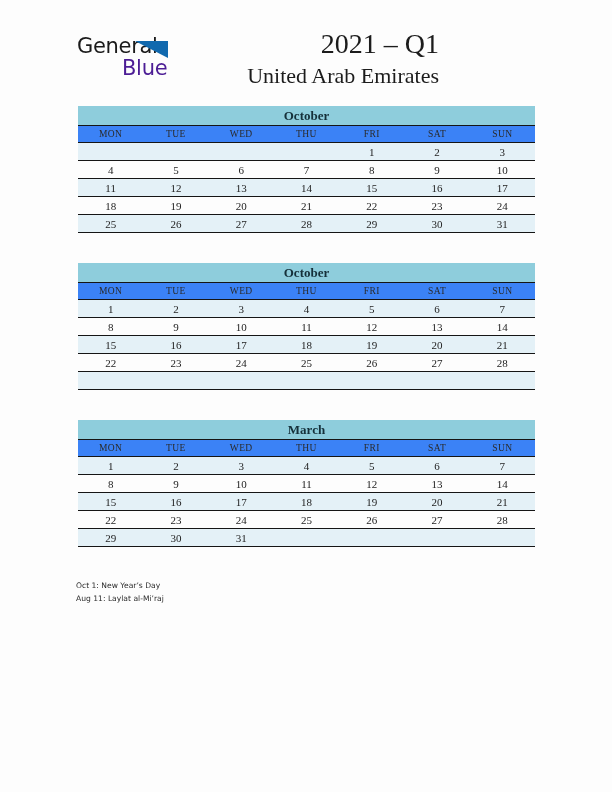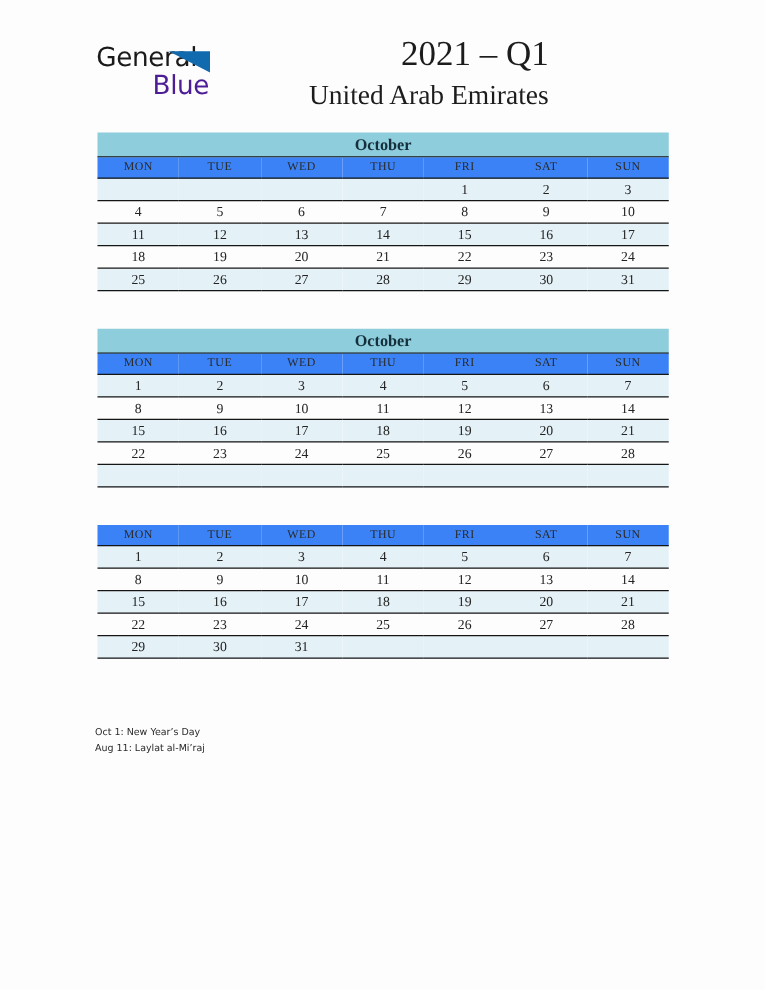--- a/index.html
+++ b/index.html
@@ -292,20 +292,21 @@
             <td class="empty-cell"></td>
             <td class="empty-cell"></td>
             <td class="empty-cell"></td>
             <td class="empty-cell"></td>
             <td class="empty-cell"></td>
           </tr>
         </tbody>
       </table>
     </div>
     <div class="month-block" id="month-block-2">
+      <div class="month-title">March</div>
       <table class="month-grid">
         <thead>
           <tr>
             <th>MON</th>
             <th>TUE</th>
             <th>WED</th>
             <th>THU</th>
             <th>FRI</th>
             <th>SAT</th>
             <th>SUN</th>

